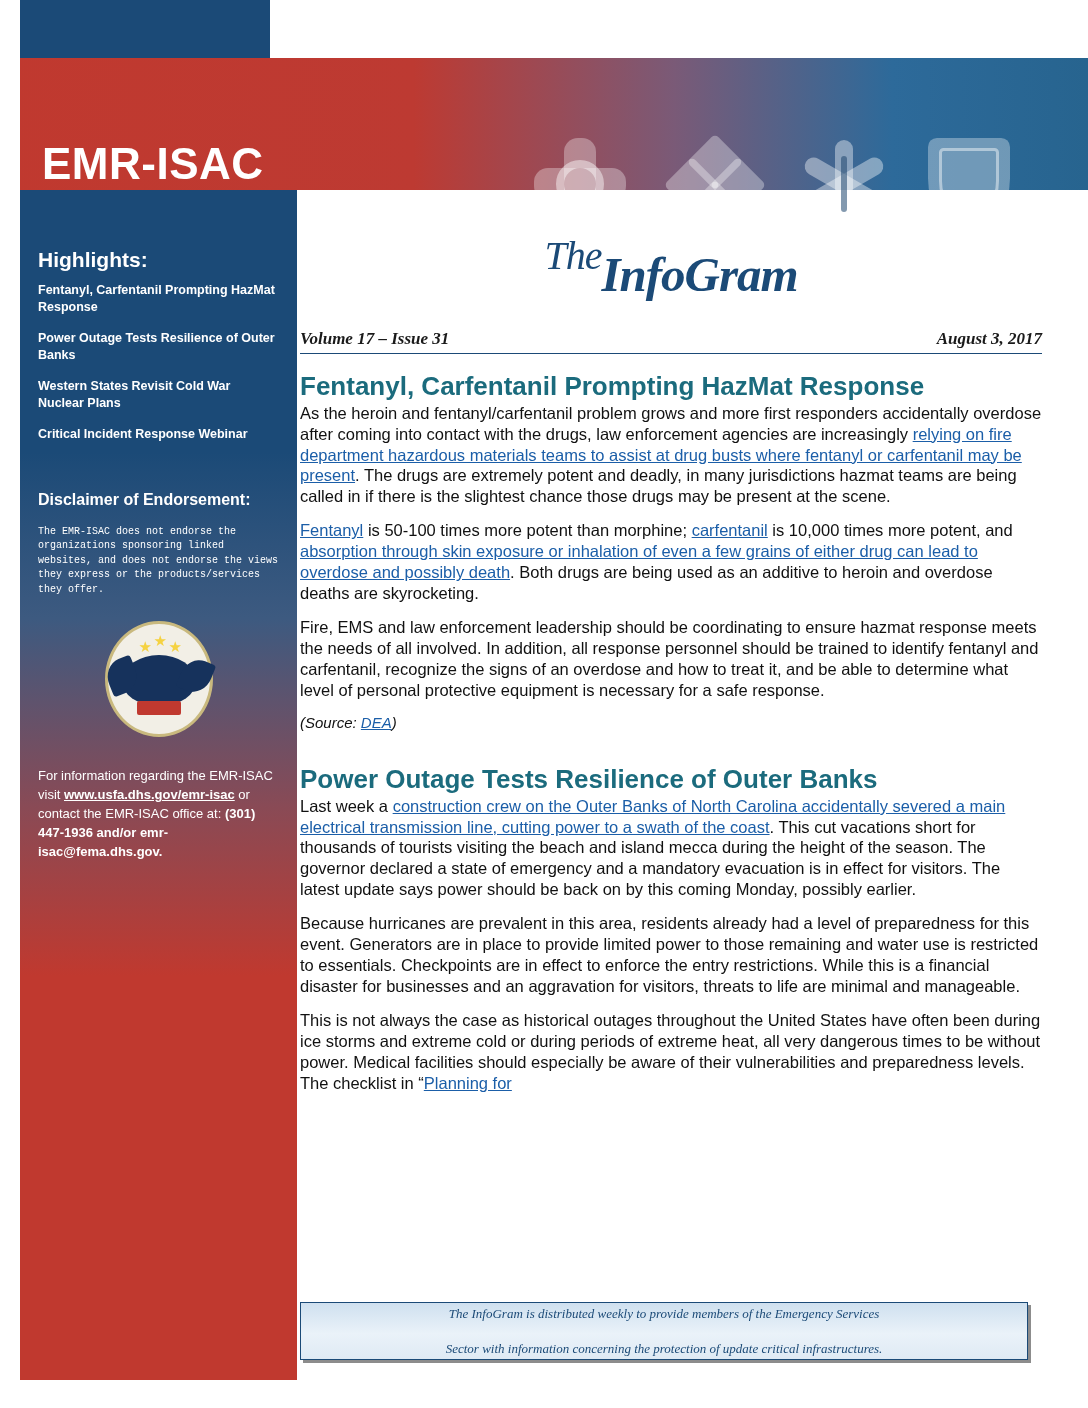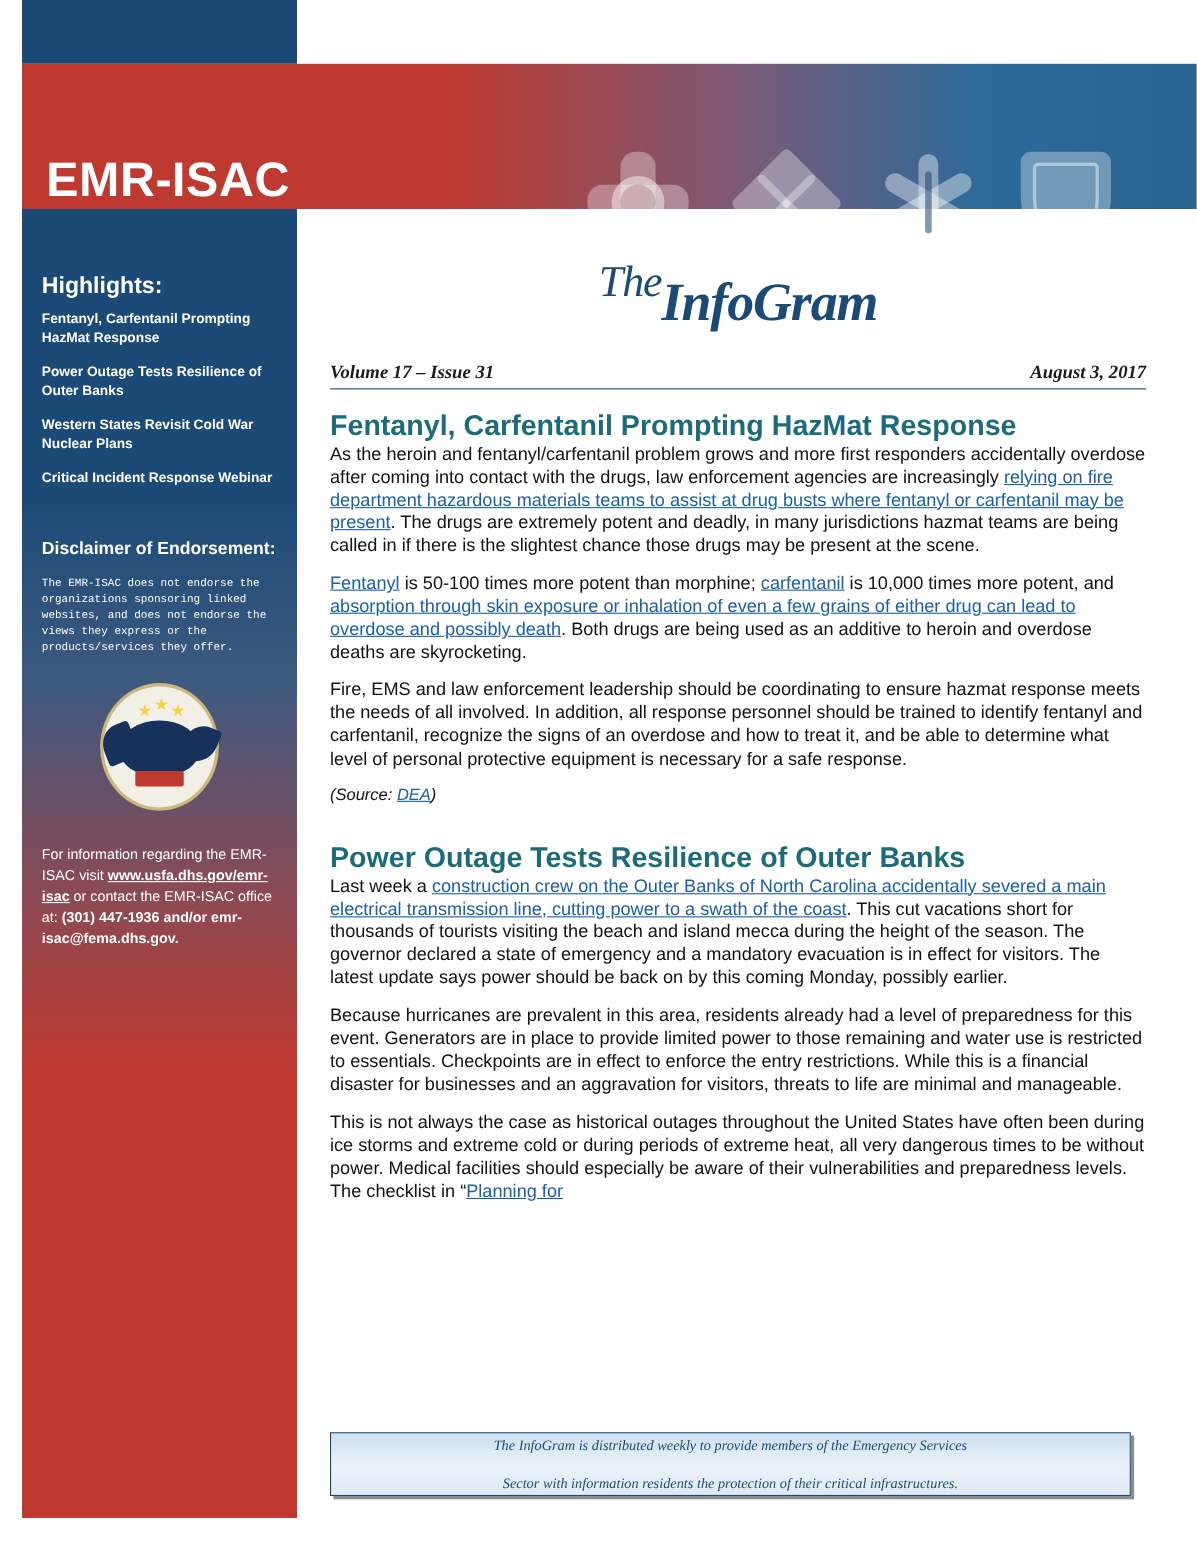--- a/index.html
+++ b/index.html
@@ -130,21 +130,21 @@
     left: 11px; top: 10px; right: 11px; bottom: 12px;
     border: 3px solid rgba(255,255,255,0.45);
     border-radius: 6px 6px 40px 40px / 6px 6px 52px 52px;
   }
 
   
   .sidebar {
     position: absolute;
     top: 190px;
     left: 20px;
-    width: 250px;
+    width: 277px;
     height: 1190px;
     background: linear-gradient(to bottom,
         #1b4a77 0%,
         #1b4a77 22%,
         #3d5a80 36%,
         #8a4a55 52%,
         #c0392f 66%,
         #c0392f 100%);
     color: #ffffff;
     box-sizing: border-box;
@@ -438,17 +438,17 @@
   <p class="body">Because hurricanes are prevalent in this area, residents already had a level of preparedness for this event. Generators are in place to provide limited power to those remaining and water use is restricted to essentials. Checkpoints are in effect to enforce the entry restrictions. While this is a financial disaster for businesses and an aggravation for visitors, threats to life are minimal and manageable.</p>
 
   <p class="body">
     <span>This is not always the case as historical outages throughout the United States have often been during ice storms and extreme cold or during periods of extreme heat, all very dangerous times to be without power. Medical facilities should especially be aware of their vulnerabilities and preparedness levels. The checklist in “</span><a class="lnk" href="#">Planning for</a>
   </p>
 </div>
 
 <div class="footer-banner">
   <span>
     <span>The InfoGram is distributed weekly to provide members of the Emergency Services</span><br>
-    <span>Sector with information residents the protection of their critical infrastructures.</span>
+    <span>Sector with information concerning the protection of update critical infrastructures.</span>
   </span>
 </div>
 
 <div class="page-edge-left"></div>
 
 </body></html>

